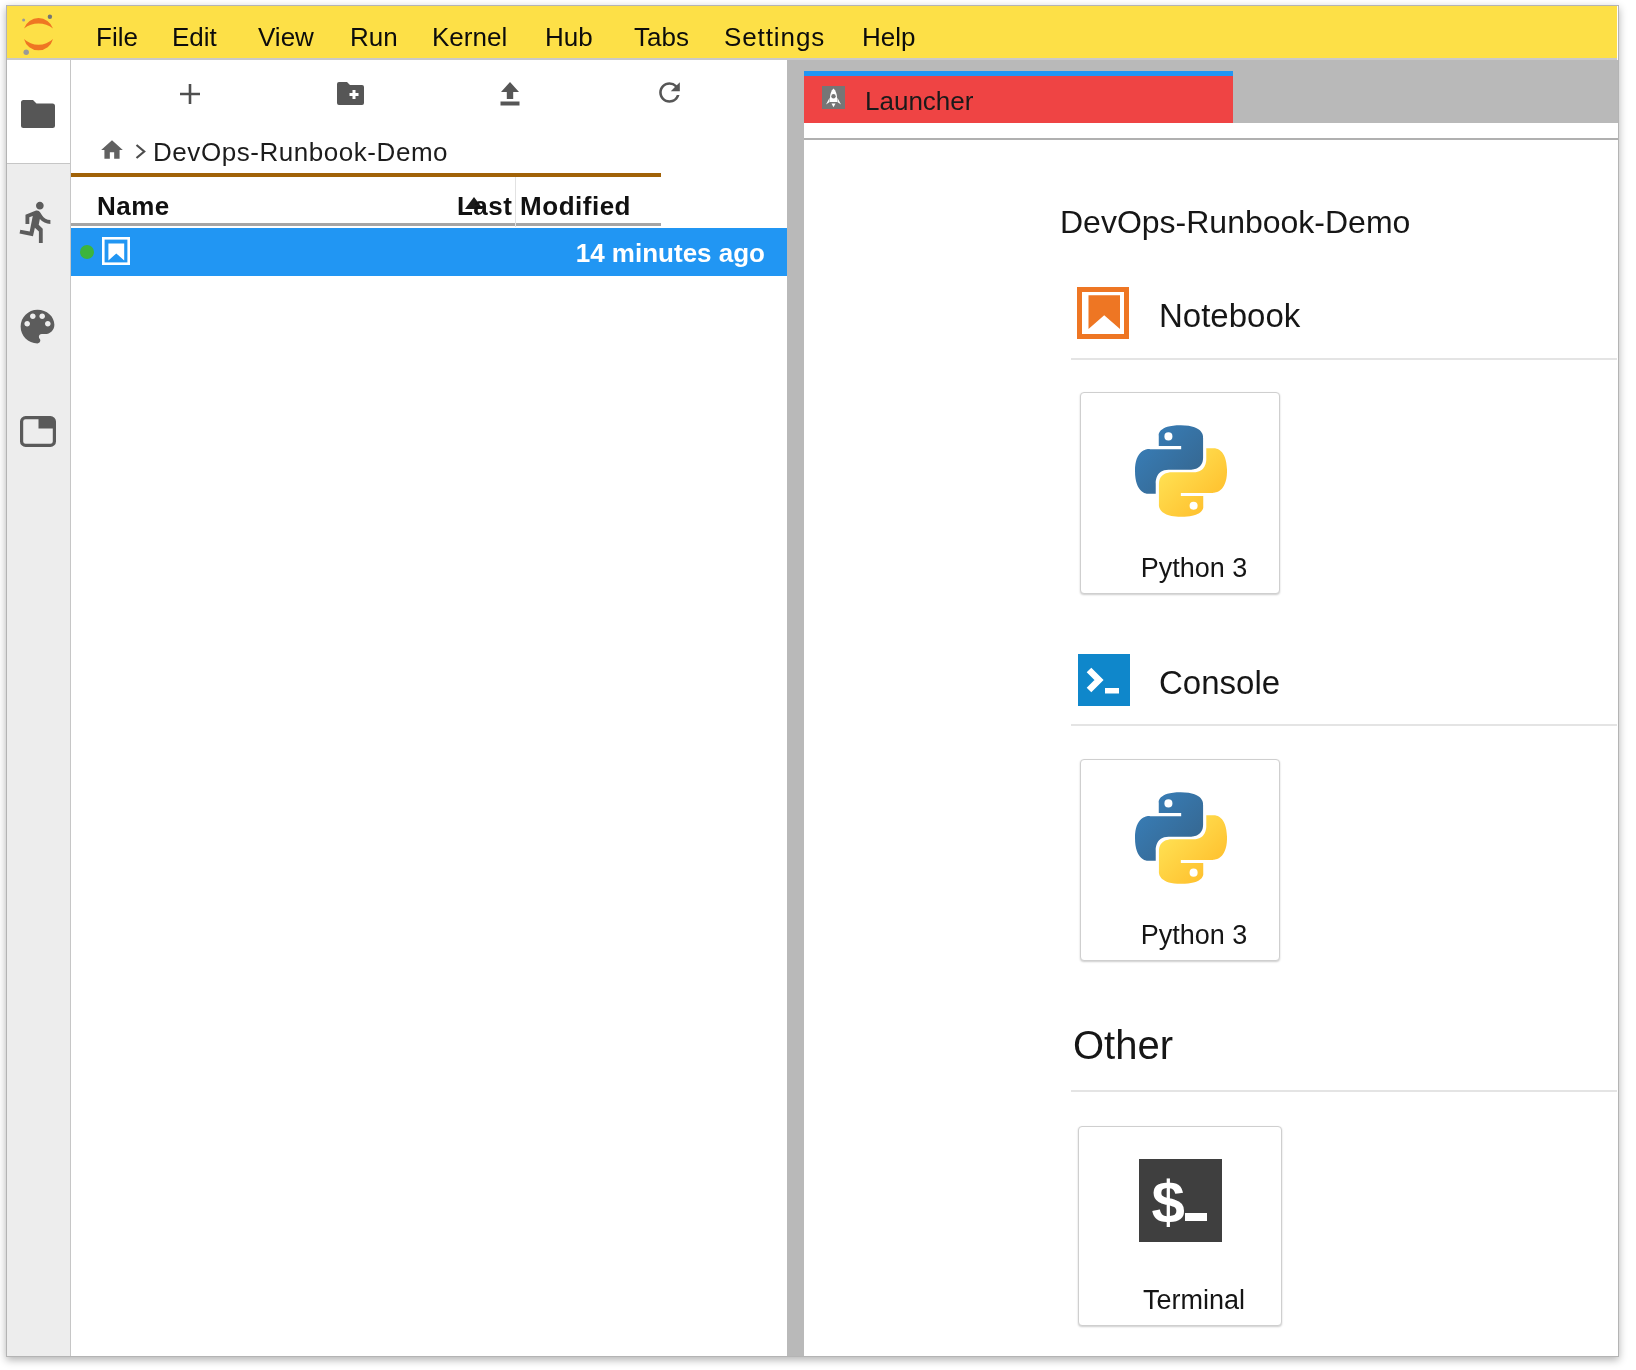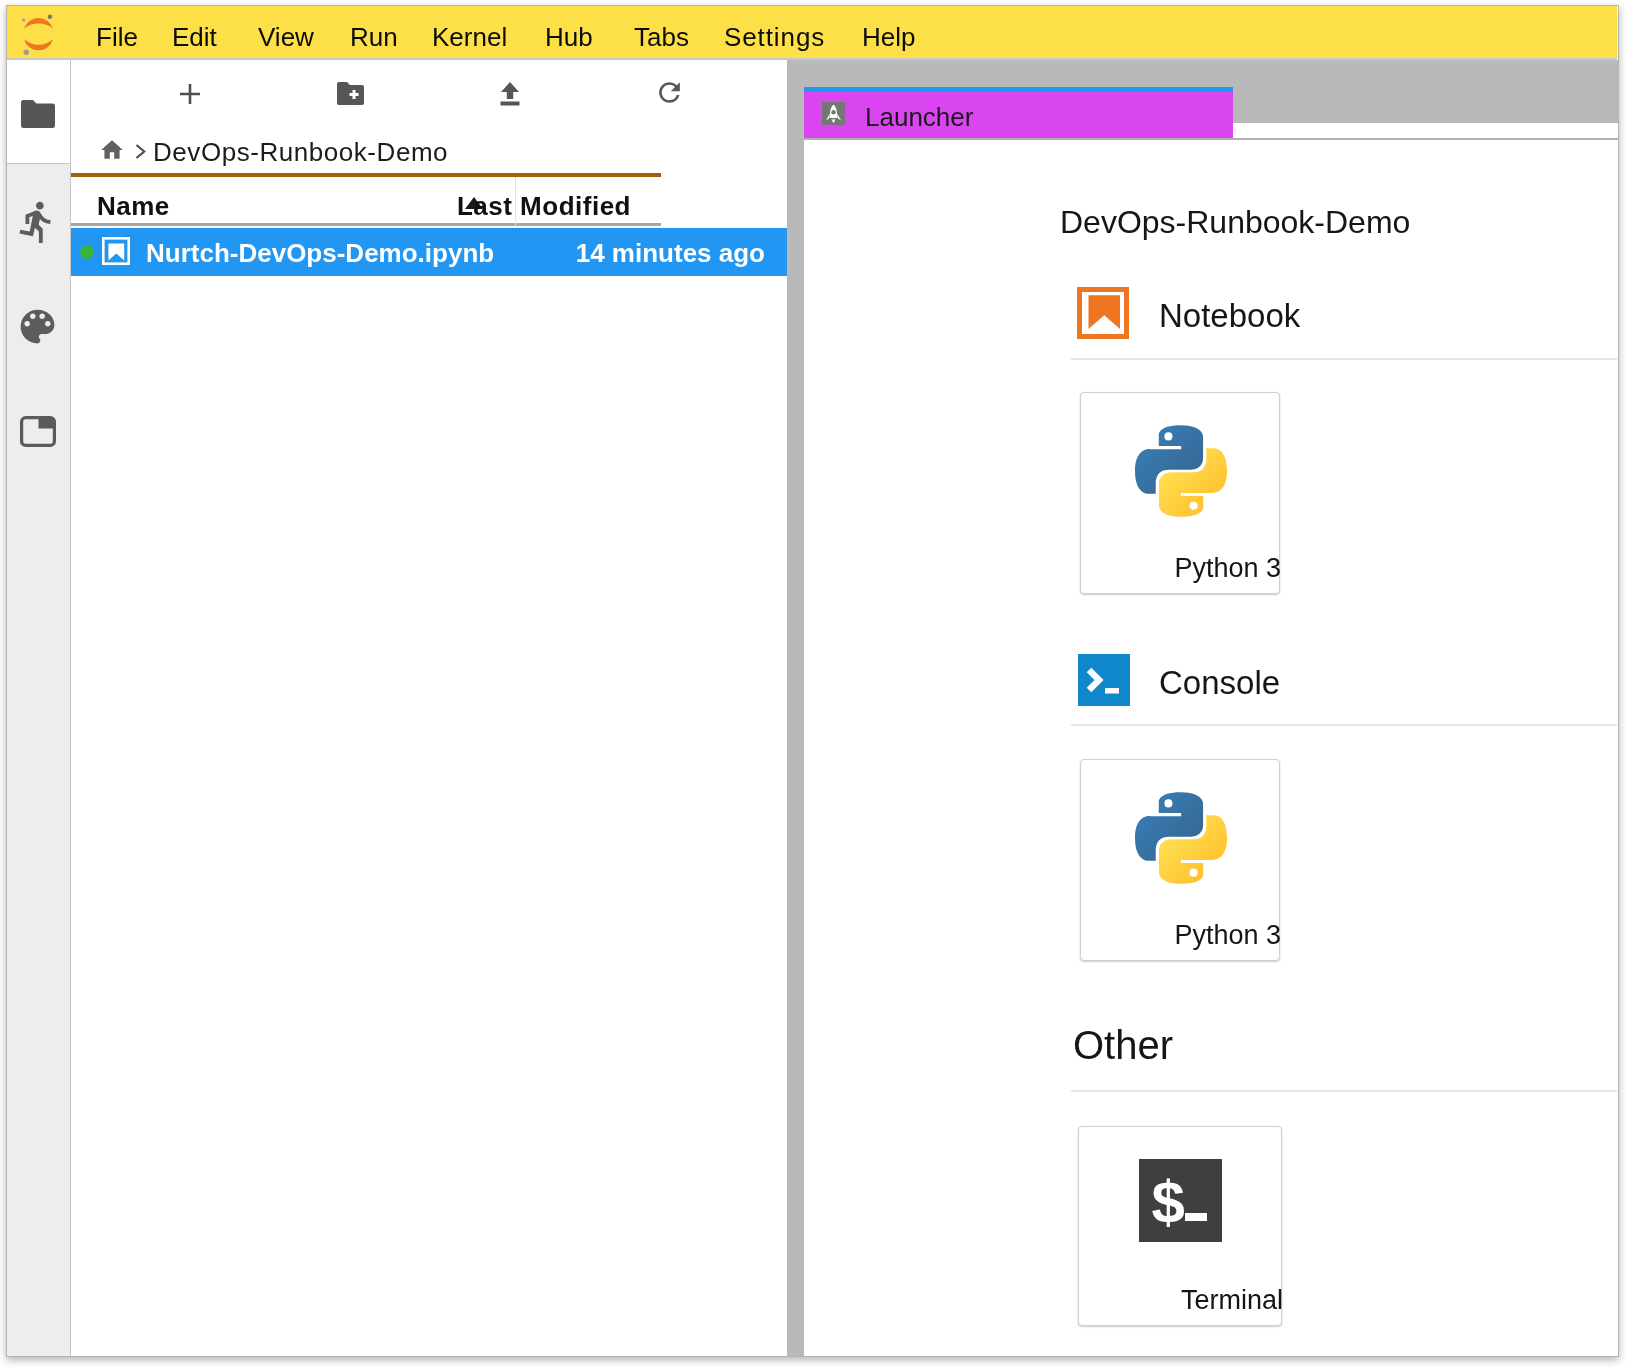--- a/index.html
+++ b/index.html
@@ -17,27 +17,27 @@
              border-right:1px solid #c6c6c6; }
   #sidetab1 { position:absolute; left:0; top:54px; width:63px; height:104px; background:#fff;
               border-bottom:1px solid #c6c6c6; }
   
   #fb { position:absolute; left:64px; top:54px; width:716px; height:1296px; background:#fff; }
   
   #split { position:absolute; left:780px; top:54px; width:17px; height:1296px; background:#b9b9b9; }
   
   #dock { position:absolute; left:797px; top:54px; width:814px; height:1296px; background:#fff; }
   #tabbar { position:absolute; left:0; top:0; width:814px; height:63px; background:#b9b9b9; }
-  #ltab { position:absolute; left:0; top:11px; width:429px; height:52px; background:#d946ef;
-          border-top:5px solid #2196f3;margin-top:16px; }
+  #ltab { position:absolute; left:0; top:11px; width:429px; height:52px; background:#ef4444;
+          border-top:5px solid #2196f3; }
   #dockline { position:absolute; left:0; top:78px; width:814px; height:2px; background:#b0b0b0; }
   .hr { position:absolute; left:267px; width:546px; height:2px; background:#e4e4e4; }
   .card { position:absolute; width:200px; height:202px; background:#fff; border:1px solid #cfcfcf;
           border-radius:4px; box-shadow:0 1px 2px rgba(0,0,0,0.2); }
-  .cardlabel { position:absolute; left:2px; top:160px; width:100%; text-align:right;
+  .cardlabel { position:absolute; left:14px; top:160px; width:100%; text-align:center;
                font-size:27px; color:#151515; line-height:30px; }
   .sectitle { position:absolute; font-size:33px; color:#161616; line-height:36px; left:357px; }
   .fbtxt { color:#fff; font-weight:bold; font-size:26px; }
 </style>
 </head>
 <body>
 <div id="win">
 
   <div id="menubar">
     <svg class="abs" style="left:13px;top:6px" width="36" height="46" viewBox="0 0 36 46">
@@ -109,21 +109,20 @@
       <div class="abs" style="left:444px;top:0;width:1px;height:50px;background:#e2e2e2"></div>
       <span class="abs" style="right:30px;top:14px;font-size:26px;font-weight:bold;color:#111;letter-spacing:0.5px">Last Modified</span>
     </div>
 
     <div class="abs" style="left:0;top:168px;width:716px;height:48px;background:#2196f3">
       <div class="abs" style="left:9px;top:17px;width:14px;height:14px;border-radius:50%;background:#3cb43c"></div>
       <svg class="abs" style="left:31px;top:9px" width="28" height="28" viewBox="0 0 28 28">
         <rect x="1.3" y="1.3" width="25.4" height="25.4" fill="none" stroke="#fff" stroke-width="2.6"></rect>
         <path d="M6.4,6.6 H22.2 V23.6 L14.3,16.4 L6.4,23.6 Z" fill="#fff"></path>
       </svg>
-      <span class="fbtxt abs" style="left:75px;top:10px">Nurtch-DevOps-Demo.ipynb</span>
       <span class="fbtxt abs" style="right:22px;top:10px">14 minutes ago</span>
     </div>
   </div>
 
   <div id="split"></div>
 
   <div id="dock">
     <div id="tabbar"></div>
     <div id="ltab">
       <svg class="abs" style="left:18px;top:10px" width="23" height="23" viewBox="0 0 23 23">

